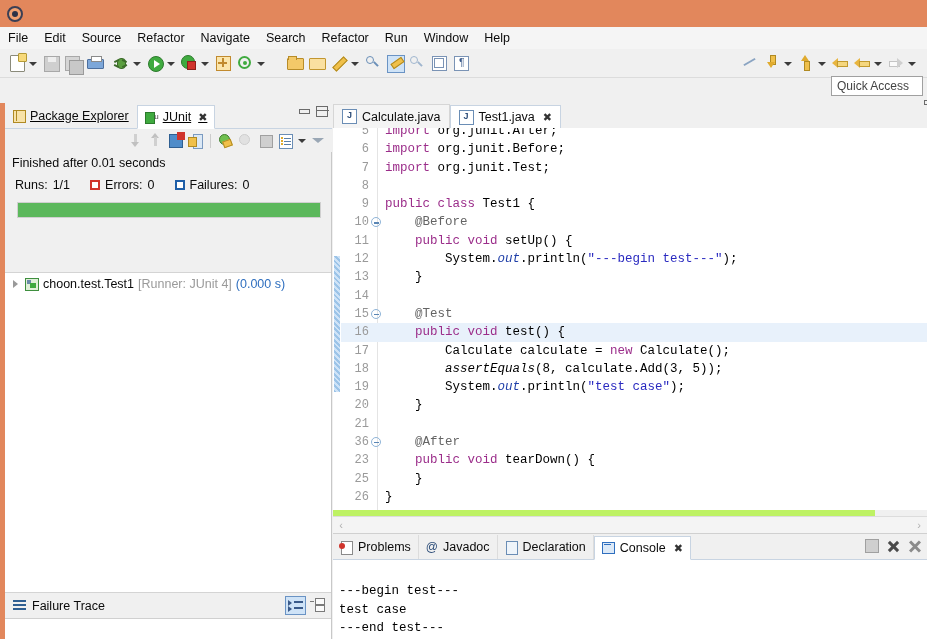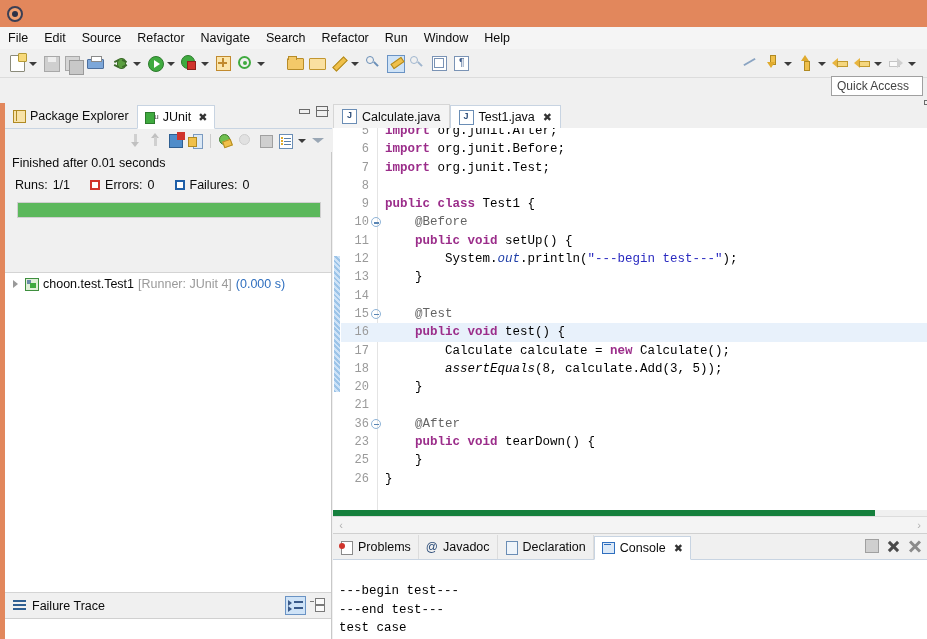--- a/index.html
+++ b/index.html
@@ -167,21 +167,21 @@
 
   
   .left-panel {
     position:absolute; left:0; top:103px; width:332px; height:536px;
     background:#f0f0f0; box-sizing:border-box;
   }
   .left-strip { position:absolute; left:0; top:0; width:5px; height:536px; background:#e2875c; }
   .view-tabrow {
     position:absolute; left:5px; top:0; right:0; height:25px;
     background:#f0f0f0; border-bottom:1px solid #c8d4e2;
-    display:flex; align-items:flex-end;
+    display:flex; align-items:flex-end;text-decoration:underline;
   }
   .view-tab {
     height:24px; display:flex; align-items:center; gap:4px;
     padding:0 7px; font-size:12.5px; color:#0b0b0b; cursor:default;
     border:1px solid transparent; box-sizing:border-box;
   }
   .view-tab.active {
     background:#ffffff; border:1px solid #c8d4e2; border-bottom:1px solid #ffffff;
     position:relative; top:1px;
   }
@@ -301,21 +301,21 @@
   .ft-btn1 .r{position:absolute;right:2px;width:9px;height:1.6px;background:#3a5a8a;}
   .ft-btn1 .a{position:absolute;left:2px;width:0;height:0;
       border-top:3px solid transparent;border-bottom:3px solid transparent;border-left:4px solid #3a5a8a;}
   .ft-btn2 { width:17px;height:15px;position:relative;margin-left:4px;}
   .ft-btn2 .b{position:absolute;border:1px solid #7a7a7a;background:#fafafa;}
   .ft-body { height:20px; background:#ffffff; }
 
   
   .editor-area {
     position:absolute; left:333px; top:103px; width:542px; height:430px;
-    background:#15803d;
+    background:#bef264;
   }
   .editor-tabrow {
     position:absolute; left:0; top:0; width:594px; height:25px;
     background:#f0f0f0; border-bottom:1px solid #c8d4e2;
     display:flex; align-items:flex-end;
   }
   .ed-tab {
     height:24px; display:flex; align-items:center; gap:5px;
     padding:0 8px; font-size:12.5px; color:#0b0b0b; cursor:default;
     border:1px solid #d6d6d6; border-bottom:none; background:#f4f4f4;
@@ -363,21 +363,21 @@
   }
   .cl .fold {
     position:absolute; left:30px; top:4px; width:10px; height:10px;
   }
   .cl .fold.minus {
     border:1px solid #8fb4d8; border-radius:50%; box-sizing:border-box;
   }
   .cl .fold.minus:after{
     content:""; position:absolute; left:2px; top:4px; width:5px;height:1.4px;background:#5a86b4;
   }
-  .kw { color:#9b2d8a; font-weight:bold; }
+  .kw { color:#9b2d8a; font-weight:normal; }
   .str { color:#2a2ac0; }
   .ann { color:#646464; }
   .fld { color:#1f3fa8; font-style:italic; }
   .mth { color:#000000; font-style:italic; }
   .plain { color:#000000; }
 
   .hscroll {
     position:absolute; left:0; bottom:0; width:594px; height:16px;
     background:#f4f4f4; border-top:1px solid #dcdcdc;
     display:flex; align-items:center; justify-content:space-between;
@@ -743,20 +743,21 @@
           <div class="cl"><span class="ln">9</span><span class="kw">public class </span><span class="plain">Test1 {</span></div>
           <div class="cl"><span class="ln">10</span><span class="fold minus"></span><span class="ann">    @Before</span></div>
           <div class="cl"><span class="ln">11</span><span class="plain">    </span><span class="kw">public void </span><span class="plain">setUp() {</span></div>
           <div class="cl"><span class="ln">12</span><span class="plain">        System.</span><span class="fld">out</span><span class="plain">.println(</span><span class="str">"---begin test---"</span><span class="plain">);</span></div>
           <div class="cl"><span class="ln">13</span><span class="plain">    }</span></div>
           <div class="cl"><span class="ln">14</span></div>
           <div class="cl"><span class="ln">15</span><span class="fold minus"></span><span class="ann">    @Test</span></div>
           <div class="cl hl"><span class="ln">16</span><span class="plain">    </span><span class="kw">public void </span><span class="plain">test() {</span></div>
           <div class="cl"><span class="ln">17</span><span class="plain">        Calculate calculate = </span><span class="kw">new </span><span class="plain">Calculate();</span></div>
           <div class="cl"><span class="ln">18</span><span class="plain">        </span><span class="mth">assertEquals</span><span class="plain">(8, calculate.Add(3, 5));</span></div>
+          <div class="cl"><span class="ln">19</span><span class="plain">        System.</span><span class="fld">out</span><span class="plain">.println(</span><span class="str">"test case"</span><span class="plain">);</span></div>
           <div class="cl"><span class="ln">20</span><span class="plain">    }</span></div>
           <div class="cl"><span class="ln">21</span></div>
           <div class="cl"><span class="ln">36</span><span class="fold minus"></span><span class="ann">    @After</span></div>
           <div class="cl"><span class="ln">23</span><span class="plain">    </span><span class="kw">public void </span><span class="plain">tearDown() {</span></div>
           <div class="cl"><span class="ln">25</span><span class="plain">    }</span></div>
           <div class="cl"><span class="ln">26</span><span class="plain">}</span></div>
         </div>
     </div>
 
     <div class="hscroll">
@@ -791,18 +792,18 @@
       </div>
       <div class="console-ctrls">
         <span class="cc-stop"></span>
         <span class="cc-x"></span>
         <span class="cc-xx"></span>
       </div>
     </div>
 
     <div class="console-out" id="console-out">
         <div>---begin test---</div>
+        <div>test case</div>
         <div>---end test---</div>
-        <div>test case</div>
       </div>
   </div>
 
 </div>
 
 </body></html>

